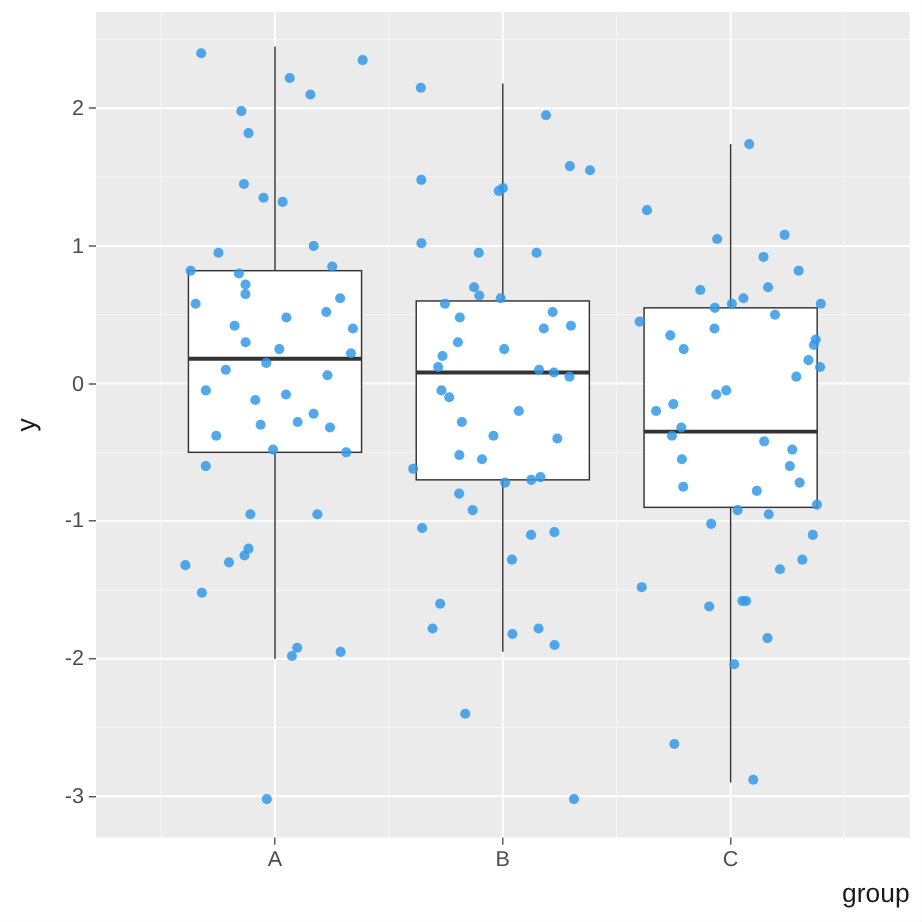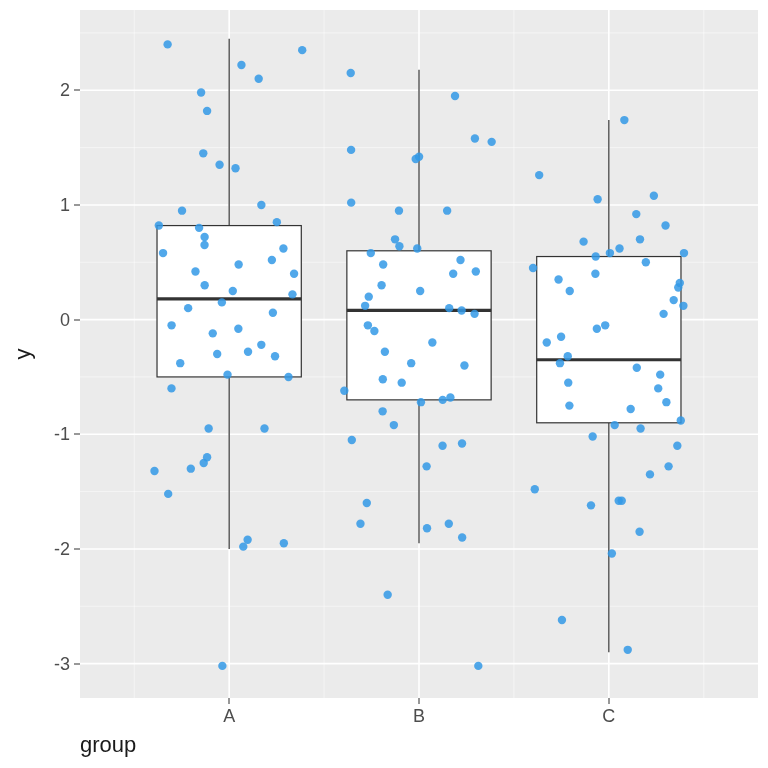--- a/index.html
+++ b/index.html
@@ -76,21 +76,21 @@
     width: 1px;
     height: 6px;
     background: #333;
     transform: translateX(-50%);
   }
   .x-axis-title {
     position: absolute;
     left: 80px;
     width: 678px;
     top: 732px;
-    text-align: left;
+    text-align: right;
     font-size: 22px;
     color: #1a1a1a;
   }
   .panel {
     position: absolute;
     left: 80px;
     top: 10px;
     width: 678px;
     height: 688px;
     background: #EBEBEB;

